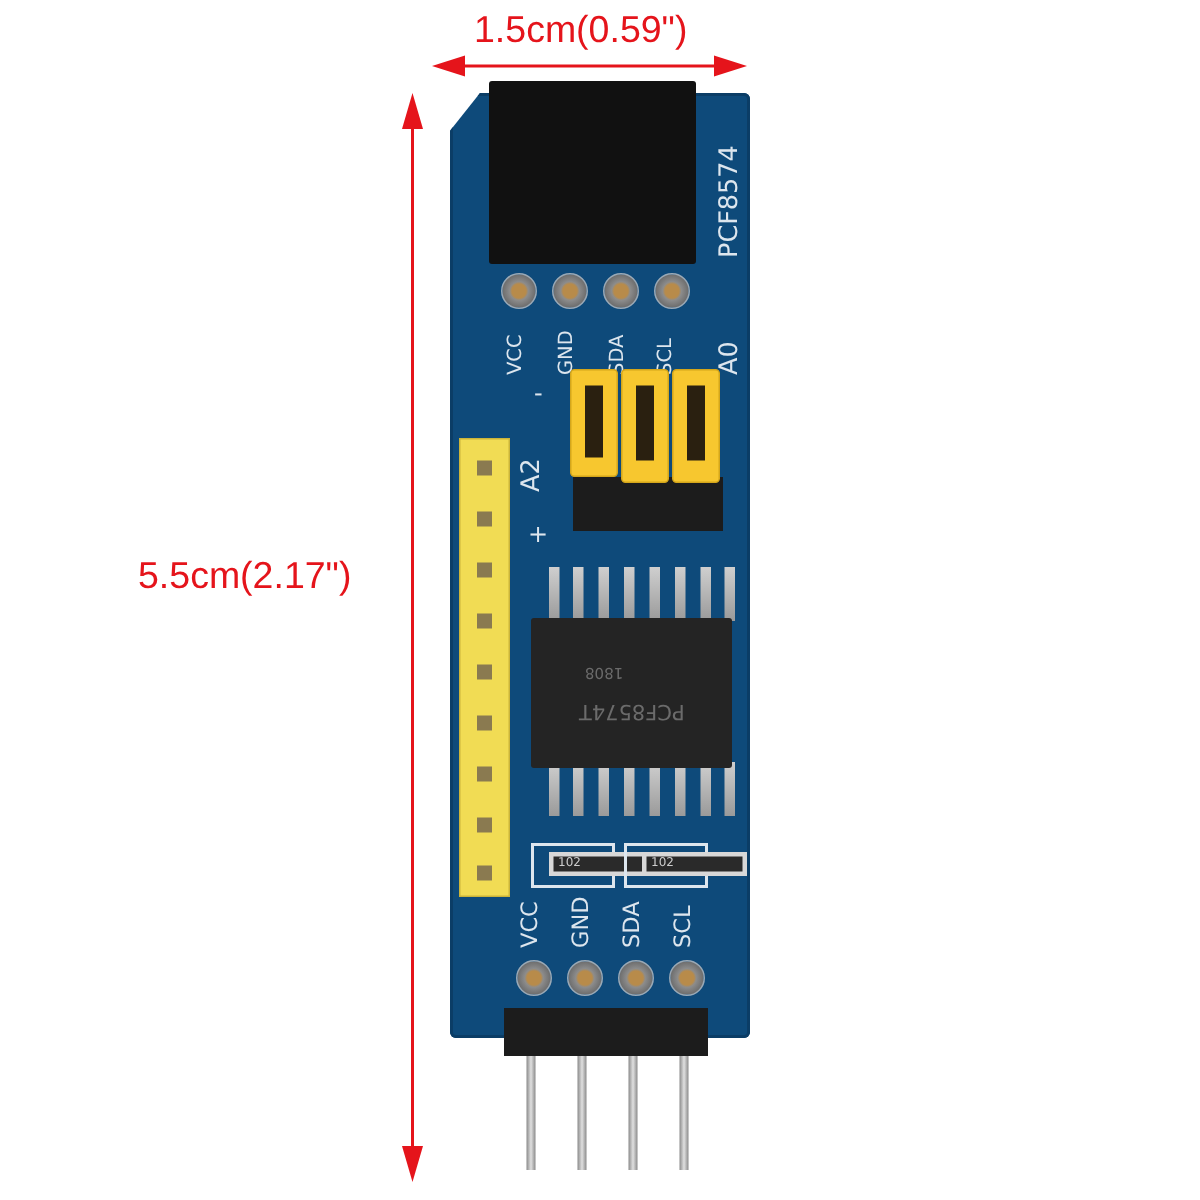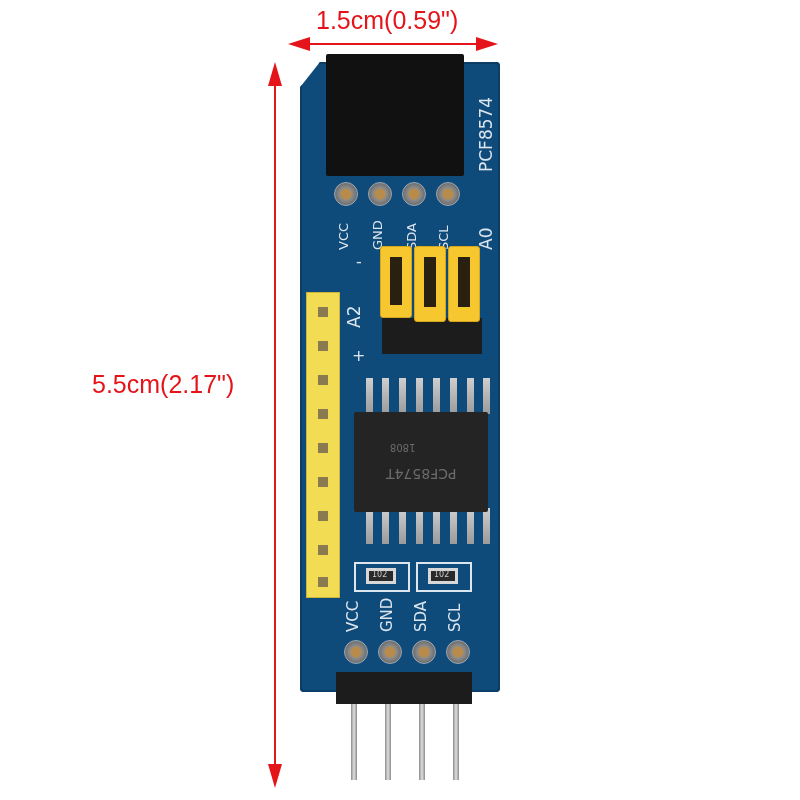--- a/index.html
+++ b/index.html
@@ -12,21 +12,21 @@
   .vert{transform:rotate(-90deg);transform-origin:left top;}
   .pad{width:22px;height:22px;border-radius:50%;background:radial-gradient(circle,#b88b4a 30%,#8c8c8c 40%,#6e6e6e 70%);border:1px solid #9aa9b6;}
   .header-f{background:#111;border-radius:2px;}
   .pin-black{background:#1c1c1c;}
   .pin-metal{background:linear-gradient(90deg,#8a8a8a,#e0e0e0,#8a8a8a);}
   .yellow-hdr{background:#f1dc54;border:1px solid #cbb43a;}
   .jumper{background:#f7c72f;border:1px solid #d4a61b;border-radius:3px;}
   .jumper-slot{background:#2a2010;}
   .ic{background:#242424;border-radius:2px;}
   .ic-leg{background:linear-gradient(#cfcfcf,#9a9a9a);}
-  .res{background:#2a2a2a;border:3px solid #d8d8d8;}
+  .res{background:#2a2a2a;border:3px solid #d8d8d8;padding-left:40px;}
 </style>
 </head>
 <body>
 
 <div class="abs" style="left:288px;top:0;width:210px;height:60px;">
   <div class="abs dim-text" style="left:28px;top:6px;">1.5cm(0.59")</div>
   <div class="abs red-line" style="left:6px;top:43px;width:198px;height:2px;"></div>
   <div class="abs" style="left:0;top:37px;width:0;height:0;border-top:7px solid transparent;border-bottom:7px solid transparent;border-right:22px solid #e5141b;"></div>
   <div class="abs" style="left:188px;top:37px;width:0;height:0;border-top:7px solid transparent;border-bottom:7px solid transparent;border-left:22px solid #e5141b;"></div>
 </div>

